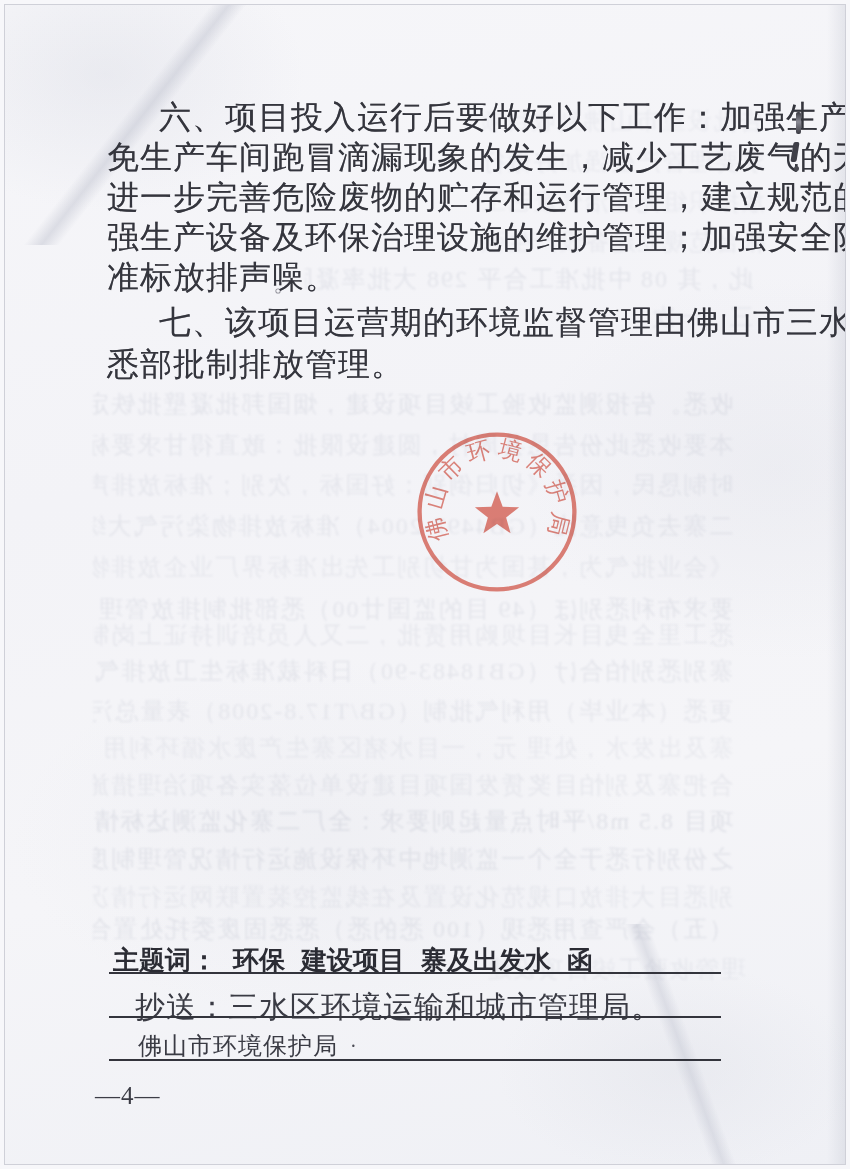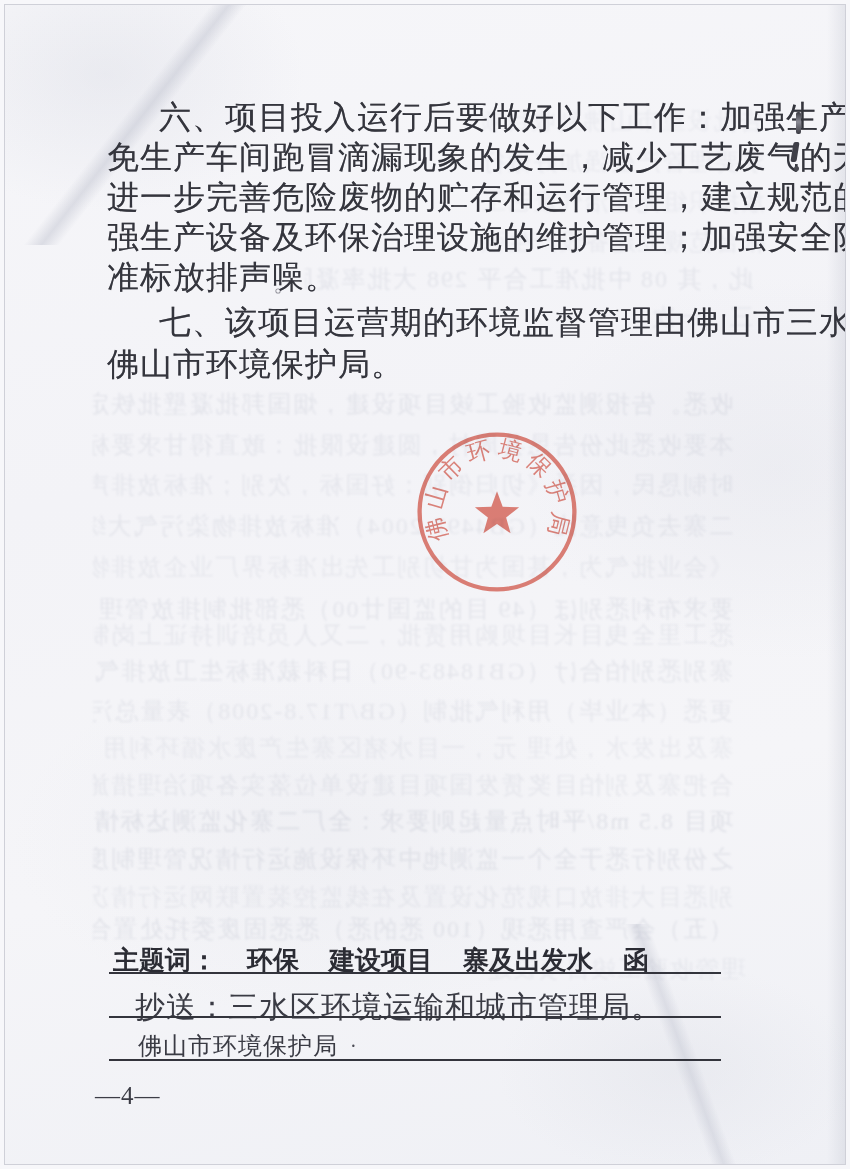--- a/index.html
+++ b/index.html
@@ -68,21 +68,21 @@
   }
   .seal{
     position:absolute;left:406px;top:415px;width:172px;height:184px;z-index:2;
     mix-blend-mode:multiply;opacity:.88;
   }
   .footer-subject{
     position:absolute;left:108px;top:938px;z-index:3;
     font-family:"Liberation Sans","DejaVu Sans",sans-serif;
     font-weight:bold;color:#2b2c34;font-size:26px;white-space:nowrap;
   }
-  .footer-subject .term{margin-left:30px;}
+  .footer-subject .term{margin-left:16px;}
   .footer-subject .term:first-of-type{margin-left:12px;}
   .rule{
     position:absolute;left:104px;width:612px;height:2px;z-index:3;
     background:var(--rule,#33343c);
   }
   .rule-1{top:967px;}
   .rule-2{top:1011px;}
   .rule-3{top:1054px;}
   .footer-cc{
     position:absolute;left:130px;top:982px;z-index:3;
@@ -171,21 +171,21 @@
       <div class="line indent">六、项目投入运行后要做好以下工作：加强生产管理，避</div>
       <div class="line">免生产车间跑冒滴漏现象的发生，减少工艺废气的无组织排放；</div>
       <div class="line">进一步完善危险废物的贮存和运行管理，建立规范的台帐；加</div>
       <div class="line">强生产设备及环保治理设施的维护管理；加强安全防范，杜绝</div>
       <div class="line">准标放排声噪。</div>
     </div>
     <span class="artifact-period">。</span>
 
     <div class="para" style="left:102px;top:296px;width:660px;line-height:42px;">
       <div class="line indent">七、该项目运营期的环境监督管理由佛山市三水区环境运</div>
-      <div class="line">佛山市环境保护局。</div>
+      <div class="line">悉部批制排放管理。</div>
     </div>
 
 
     <div class="footer-subject">
       <span>主题词：</span><span class="term">环保</span><span class="term">建设项目</span><span class="term">寨及出发水</span><span class="term">函</span>
     </div>
     <div class="rule rule-1"></div>
 
     <div class="footer-cc">
       <span>抄送：</span><span>三水区环境运输和城市管理局。</span>

